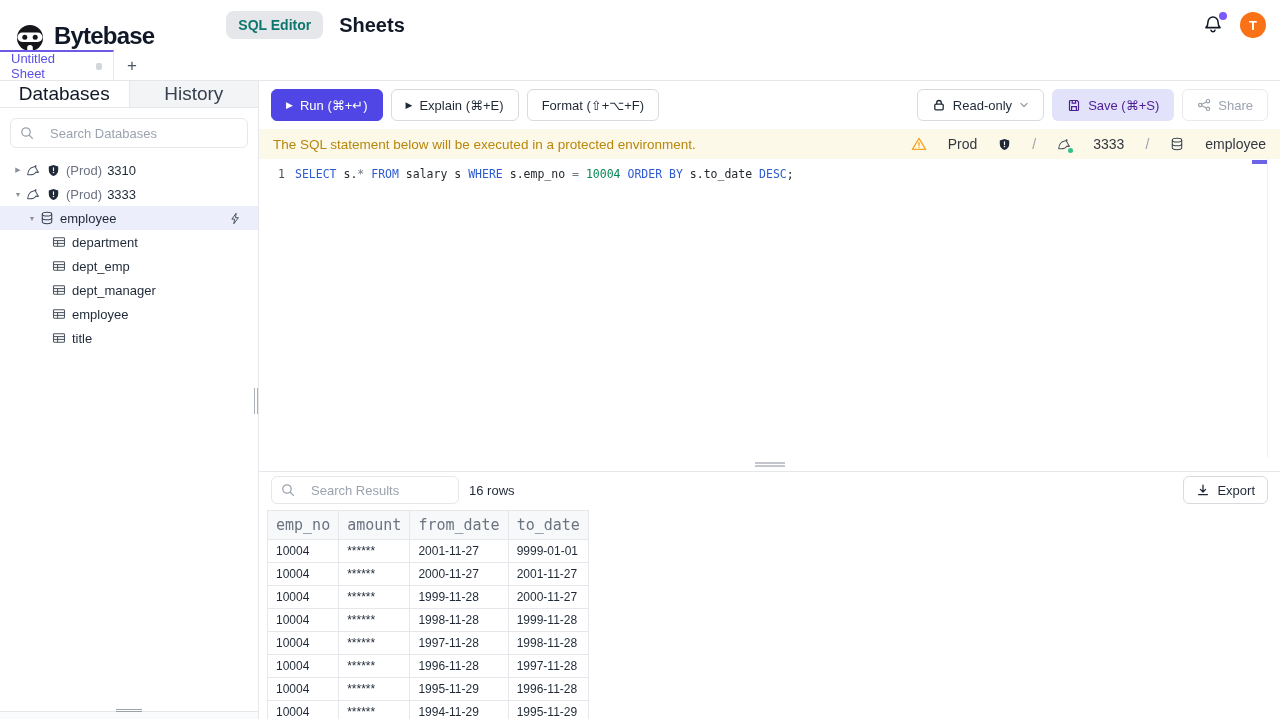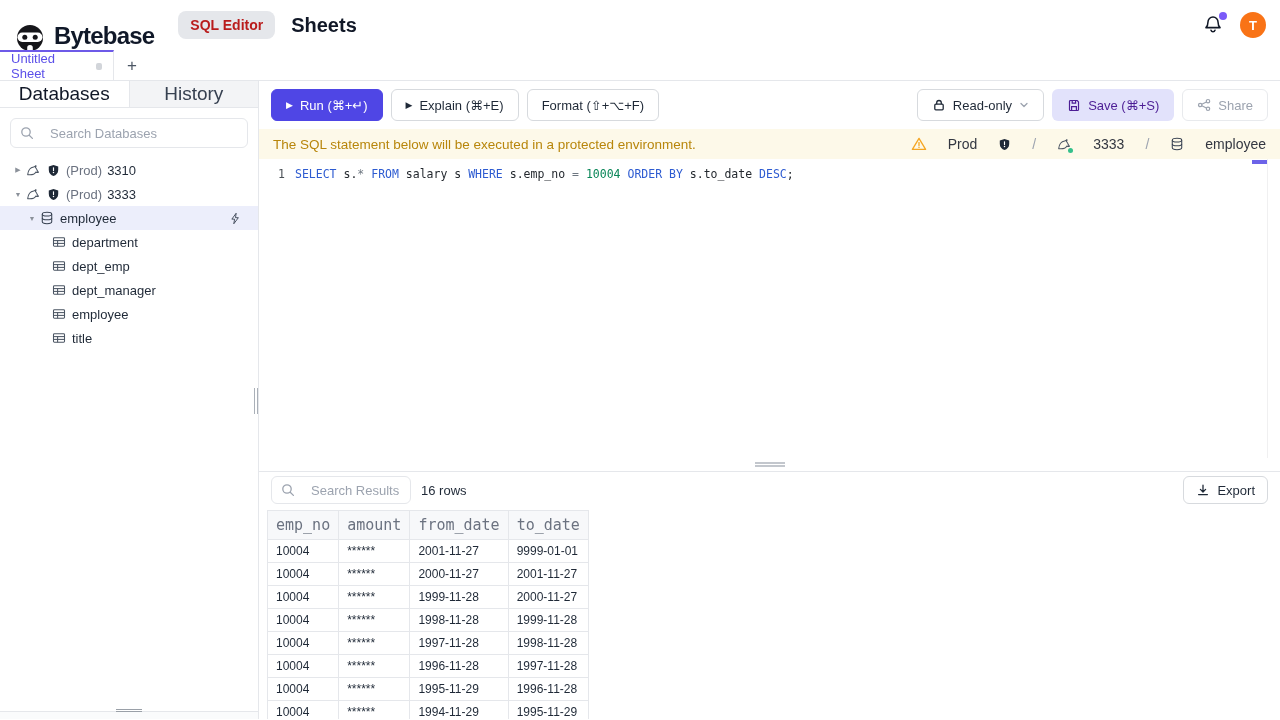--- a/index.html
+++ b/index.html
@@ -9,21 +9,21 @@
     background:#fff; color:#1f2937; position:relative; font-size:13px;
   }
   svg { display:block; }
   .ic { flex:0 0 auto; }
 
   
   .app-header { height:50px; display:flex; align-items:center; padding:0 14px; background:#fff; }
   .brand { display:flex; align-items:flex-start; gap:8px; cursor:pointer;margin-top:26px; }
   .wordmark { font-size:24px; font-weight:800; letter-spacing:-0.8px; color:#101828; }
   .top-nav { display:flex; align-items:center; gap:16px; margin-left:24px; }
-  .nav-pill { background:#e5e7eb; border-radius:8px; padding:6px 12px; font-size:14px; font-weight:600; color:#b91c1c; cursor:pointer; }
+  .nav-pill { background:#e5e7eb; border-radius:8px; padding:6px 12px; font-size:14px; font-weight:600; color:#0f766e; cursor:pointer;margin-left:48px; }
   .nav-item { font-size:20px; font-weight:600; color:#111827; cursor:pointer; }
   .spacer { flex:1; }
   .bell-wrap { position:relative; width:24px; height:24px; color:#111827; cursor:pointer; margin-right:14px; background:none; border:none; }
   .bell-dot { position:absolute; top:-1px; right:-1px; width:8px; height:8px; border-radius:50%; background:#7a5af8; }
   .avatar { width:26px; height:26px; border-radius:50%; background:#f97316; color:#fff; font-size:13px; font-weight:700; display:flex; align-items:center; justify-content:center; cursor:pointer; }
 
   
   .sheet-tabbar { height:31px; display:flex; align-items:stretch; border-bottom:1px solid #e5e7eb; background:#fff; }
   .sheet-tab { width:114px; display:flex; align-items:center; gap:12px; padding:0 11px; border-top:2px solid #6d5ae8; border-right:1px solid #e5e7eb; color:#5b4fe9; font-size:13px; cursor:pointer; background:#fff; }
   .unsaved-dot { width:7px; height:7px; border-radius:2px; background:#d2d5da; }
@@ -91,21 +91,21 @@
   .tok-operator { color:#6e7781; }
   .tok-plain { color:#24292f; }
   .ov-line { position:absolute; top:0; bottom:0; right:12px; border-left:1px solid #f0f0f1; }
   .ov-mark { position:absolute; top:1px; right:13px; width:15px; height:4px; background:#6c63e8; }
 
   .split { flex:0 0 14px; display:flex; align-items:center; justify-content:center; border-bottom:1px solid #e5e7eb; cursor:row-resize; background:#fff; }
   .split-grip { width:30px; height:5px; border-top:2px solid #c3c7cd; border-bottom:2px solid #c3c7cd; }
 
   .results { flex:0 0 247px; display:flex; flex-direction:column; min-height:0; }
   .results-bar { height:36px; display:flex; align-items:center; gap:10px; padding:0 12px; flex:0 0 auto; }
-  .results-search { width:140px; height:28px; margin:0; }
+  .results-search { width:188px; height:28px; margin:0; }
   .rowcount { color:#1f2937; font-size:13px; }
   .btn-sm { height:28px; padding:0 12px; }
 
   .grid-wrap { flex:1; overflow:hidden; padding:2px 0 0 8px; }
   table.grid { border-collapse:collapse; table-layout:fixed; }
   .grid th, .grid td { border:1px solid #e5e7eb; text-align:left; overflow:hidden; white-space:nowrap; }
   .grid th { background:#f7f8fa; color:#6b7280; font-weight:400; font-family:"DejaVu Sans Mono","Liberation Mono",monospace; font-size:15px; padding:5px 8px; }
   .grid td { color:#1f2937; font-size:12px; padding:3px 8px; height:23px; }
   .grid col.c0 { width:52px; } .grid col.c1 { width:53px; }
   .grid col.c2 { width:80px; } .grid col.c3 { width:78px; }

